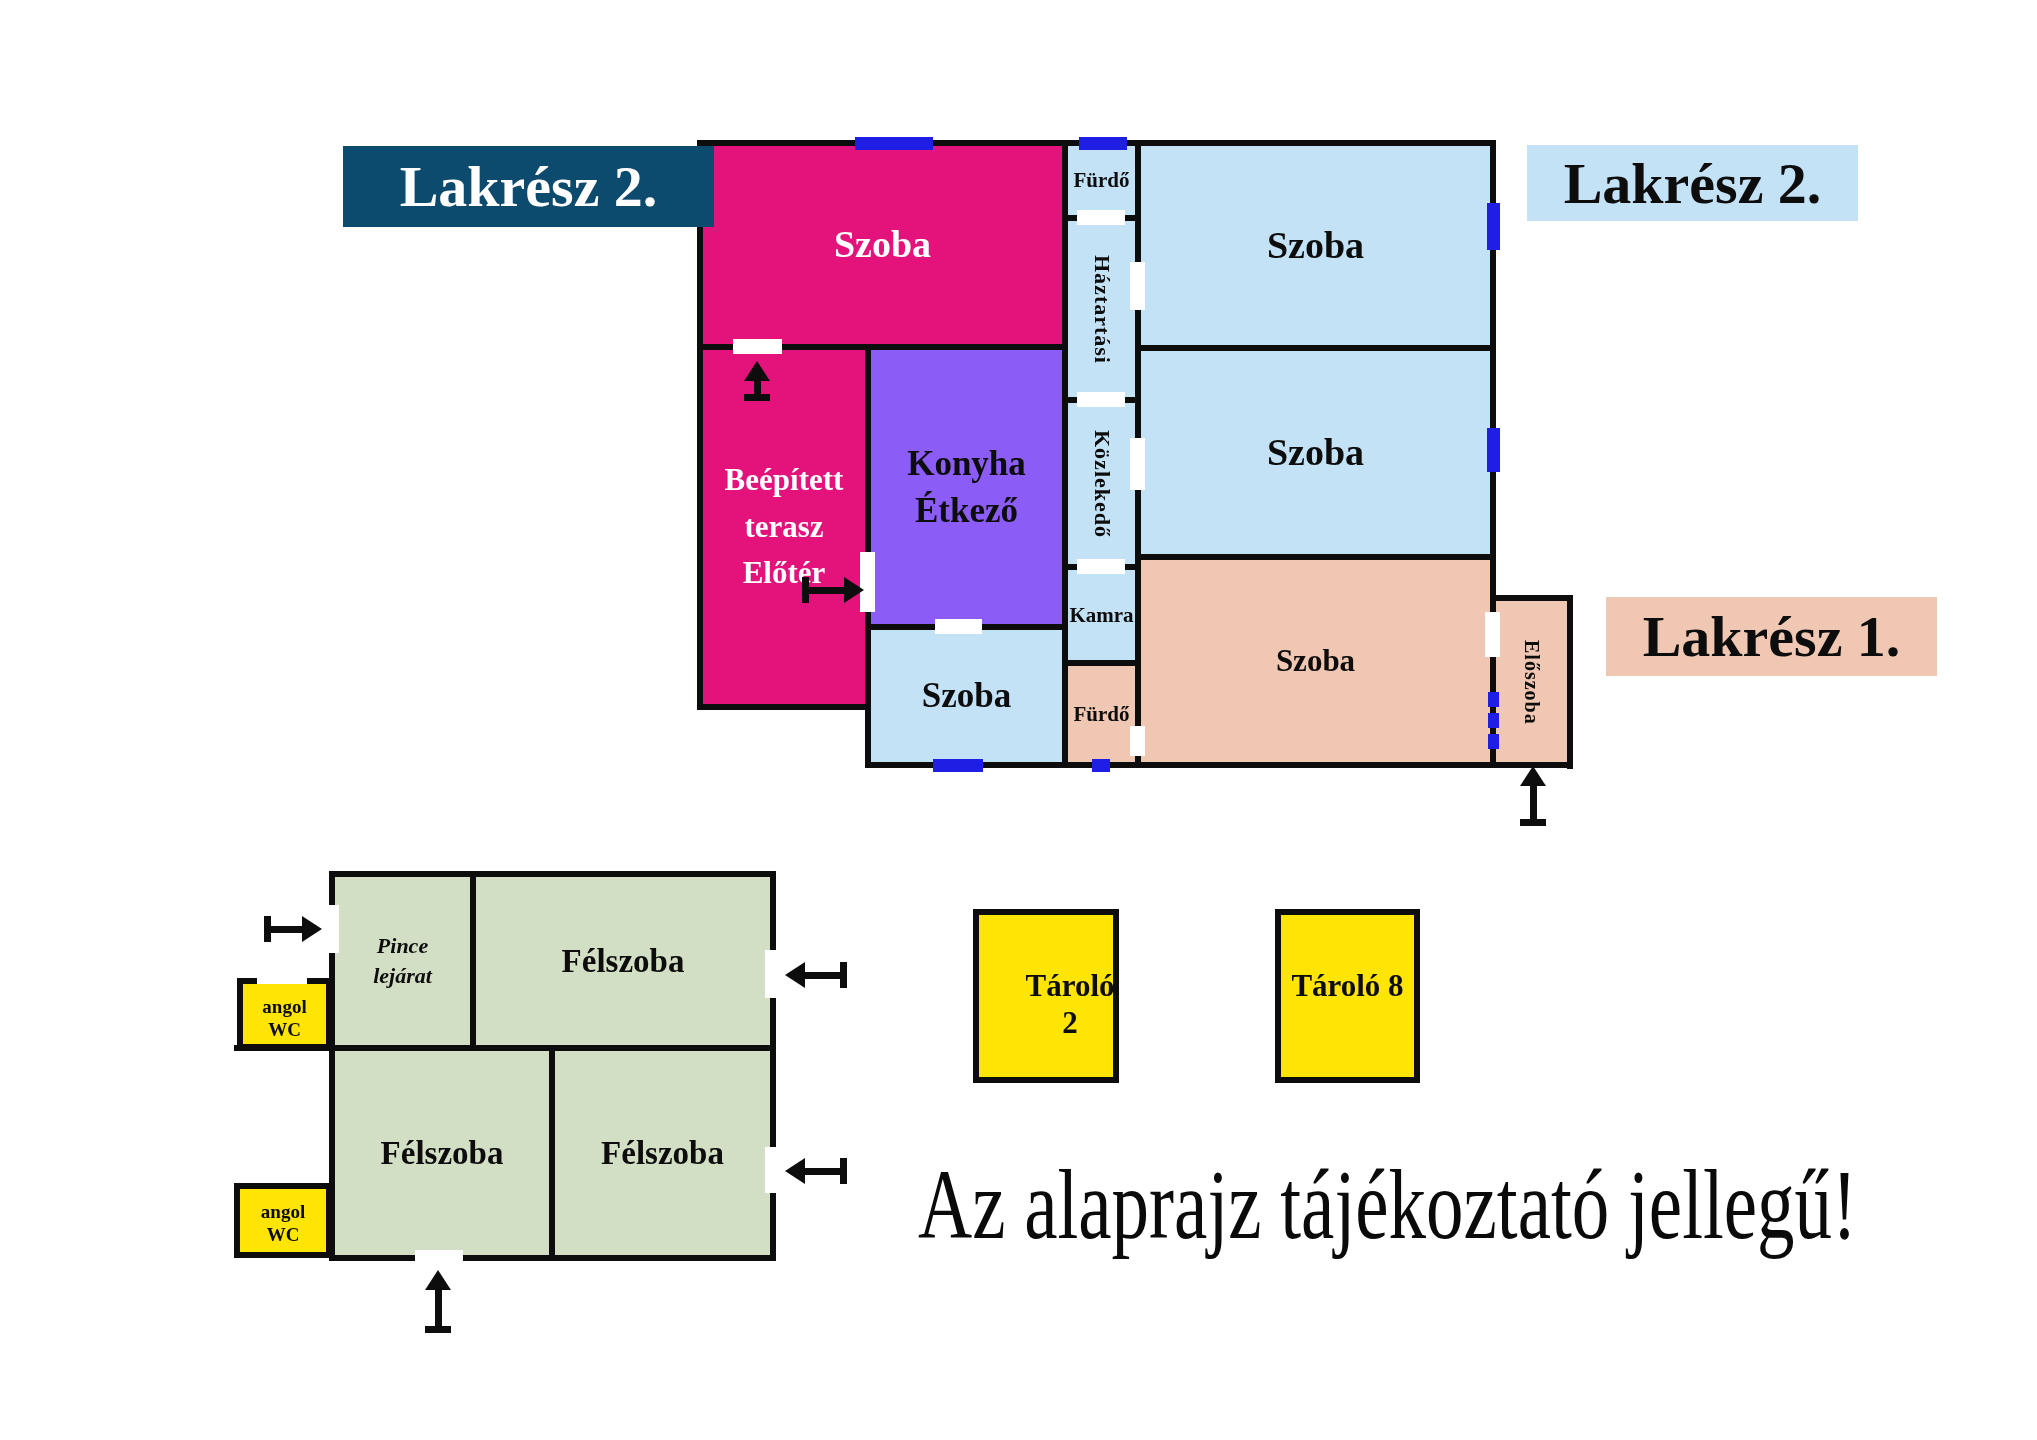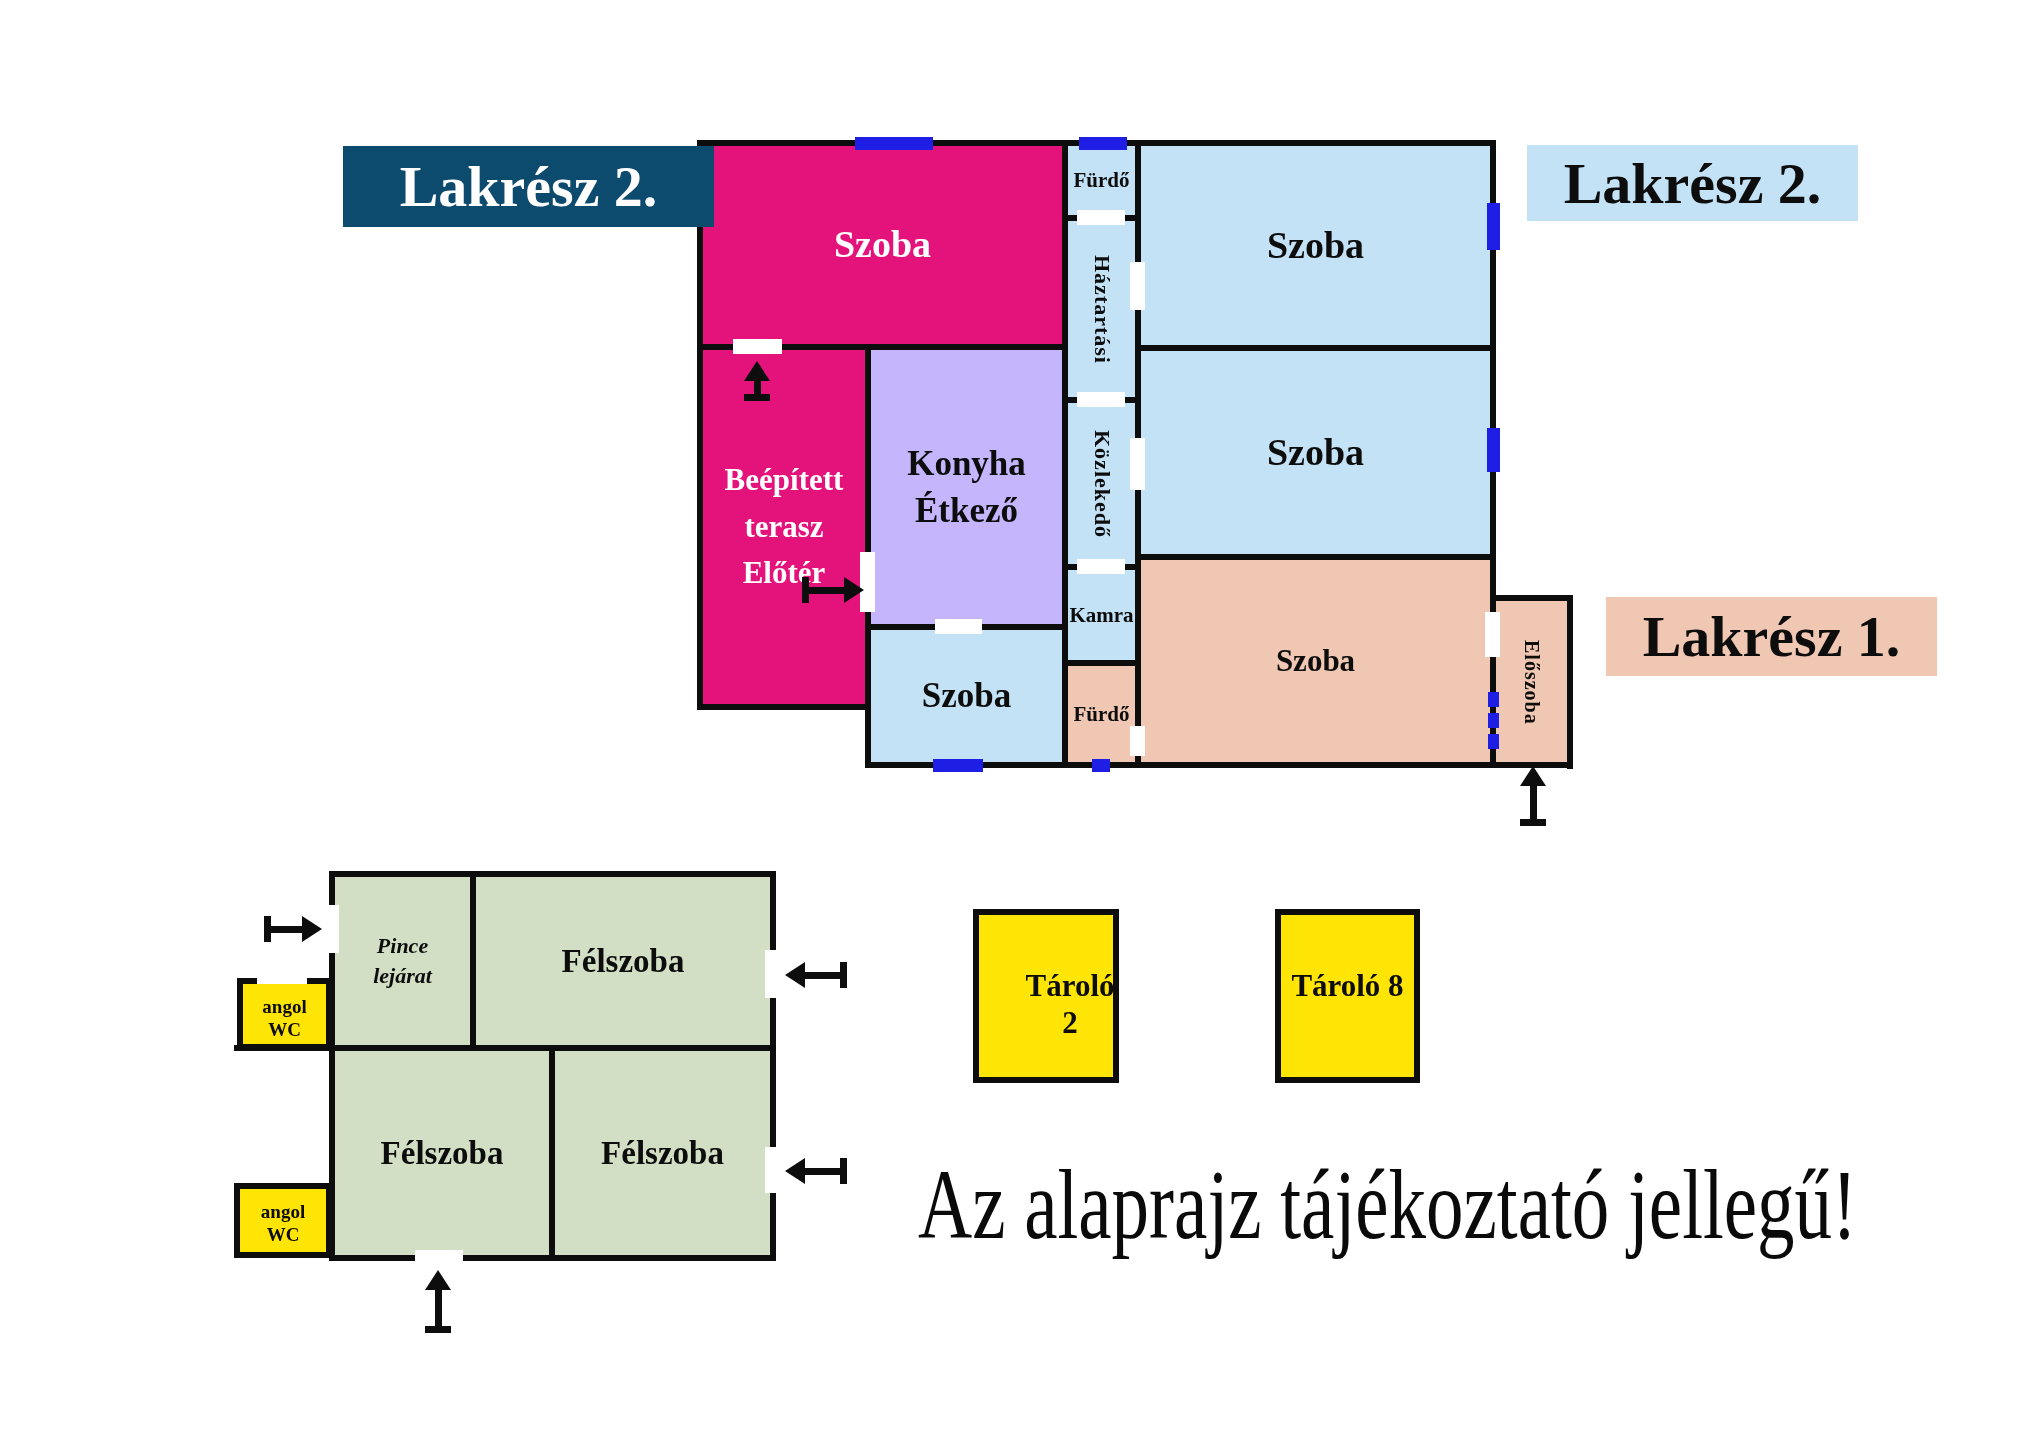--- a/index.html
+++ b/index.html
@@ -48,21 +48,21 @@
 <body>
 
 <div id="canvas">
   <div id="plan">
       <div class="room" style="left: 700px; top: 143px; width: 365px; height: 204px; background: rgb(227, 19, 123);">
         <div class="room-label" style="color: rgb(255, 255, 255); font-size: 38px;">Szoba</div>
       </div>
       <div class="room" style="left: 700px; top: 347px; width: 168px; height: 360px; background: rgb(227, 19, 123);">
         <div class="room-label" style="color: #ffffff; font-size: 31px; line-height: 1.5;">Beépített<br>terasz<br>Előtér</div>
       </div>
-      <div class="room" style="left: 868px; top: 347px; width: 197px; height: 280px; background: #c4b5fd;">
+      <div class="room" style="left: 868px; top: 347px; width: 197px; height: 280px; background: #8b5cf6;">
         <div class="room-label" style="color: rgb(13, 13, 13); font-size: 35px;">Konyha<br>Étkező</div>
       </div>
       <div class="room" style="left: 868px; top: 627px; width: 197px; height: 138px; background: rgb(195, 226, 246);">
         <div class="room-label" style="color: rgb(13, 13, 13); font-size: 35px;">Szoba</div>
       </div>
       <div class="room" style="left: 1065px; top: 143px; width: 73px; height: 75px; background: rgb(195, 226, 246);">
         <div class="room-label" style="color: rgb(13, 13, 13); font-size: 21px;">Fürdő</div>
       </div>
       <div class="room" style="left: 1065px; top: 218px; width: 73px; height: 182px; background: rgb(195, 226, 246);">
         <div class="room-label vertical" style="color: rgb(13, 13, 13); font-size: 22px;">Háztartási</div>

